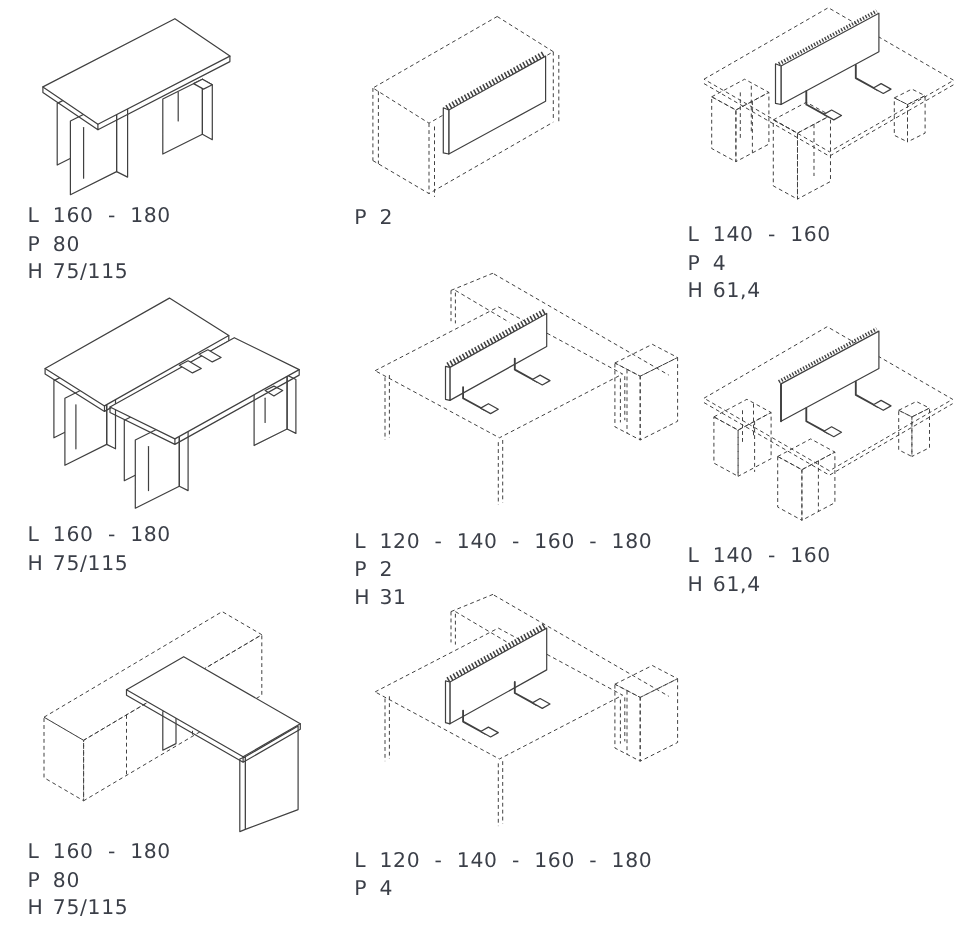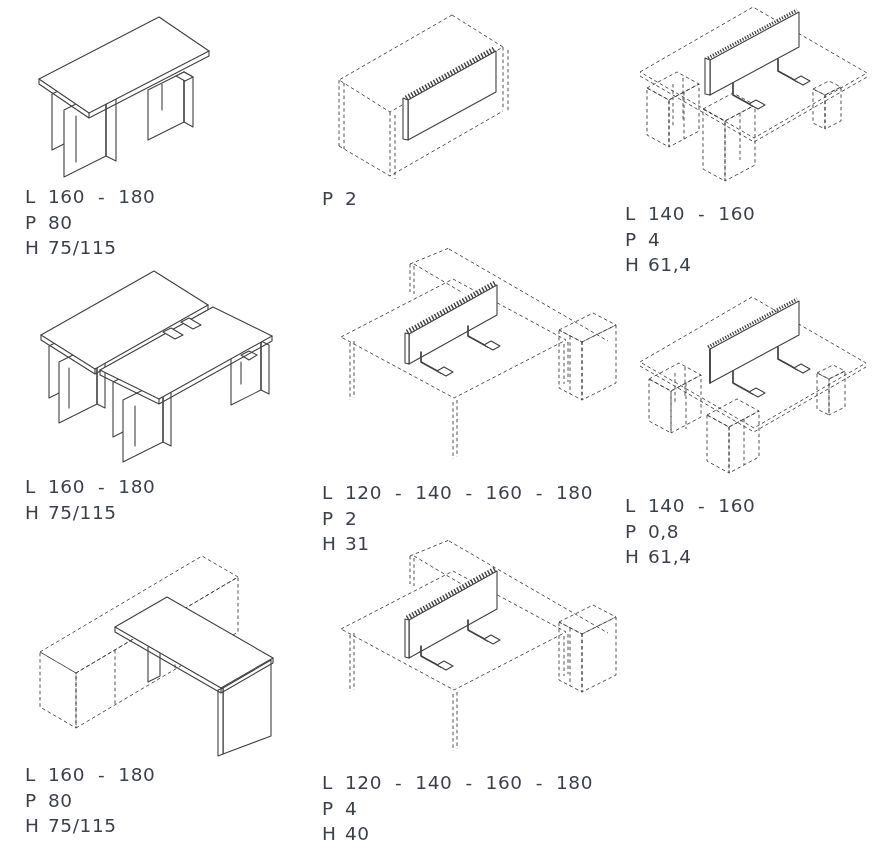--- a/index.html
+++ b/index.html
@@ -191,21 +191,20 @@
       <path class="b" d="M120,88 L120,100 M120,100 L140,111"></path>
       <path class="sf" d="M136,109 l9,5 l7,-4 l-9,-5 z"></path>
     </g>
     <g>
       <path class="b" d="M165,64 L165,76 M165,76 L185,87"></path>
       <path class="sf" d="M181,85 l9,5 l7,-4 l-9,-5 z"></path>
     </g>
   </svg>
   <div class="dims" style="left:12px;top:210px;">
     <div class="dim-row"><span class="dim-label">L</span><span class="dim-value">140  -  160</span></div>
-    <div class="dim-row"><span class="dim-label">P</span><span class="dim-value">0,8</span></div>
     <div class="dim-row"><span class="dim-label">H</span><span class="dim-value">61,4</span></div>
   </div>
 </div>
 
 <div class="cell" style="left:5px;top:548px;width:300px;">
   <svg width="300" height="213" viewBox="0 0 300 213">
     <g class="d">
       <path d="M35,104 L197,8 L233,29 L71,125 Z"></path>
       <path d="M71,125 L233,29 L233,84 L71,180 Z"></path>
       <path d="M35,104 L71,125 L71,180 L35,159 Z"></path>
@@ -247,15 +246,14 @@
       <path class="sf" d="M134,125 l9,5 l7,-4 l-9,-5 z"></path>
     </g>
     <g>
       <path class="b" d="M165,80 L165,90 M165,90 L185,101"></path>
       <path class="sf" d="M181,99 l9,5 l7,-4 l-9,-5 z"></path>
     </g>
   </svg>
   <div class="dims" style="left:19px;top:230px;">
     <div class="dim-row"><span class="dim-label">L</span><span class="dim-value">120  -  140  -  160  -  180</span></div>
     <div class="dim-row"><span class="dim-label">P</span><span class="dim-value">4</span></div>
-    <div class="dim-row"><span class="dim-label">H</span><span class="dim-value">40</span></div>
   </div>
 </div>
 
 </body></html>

